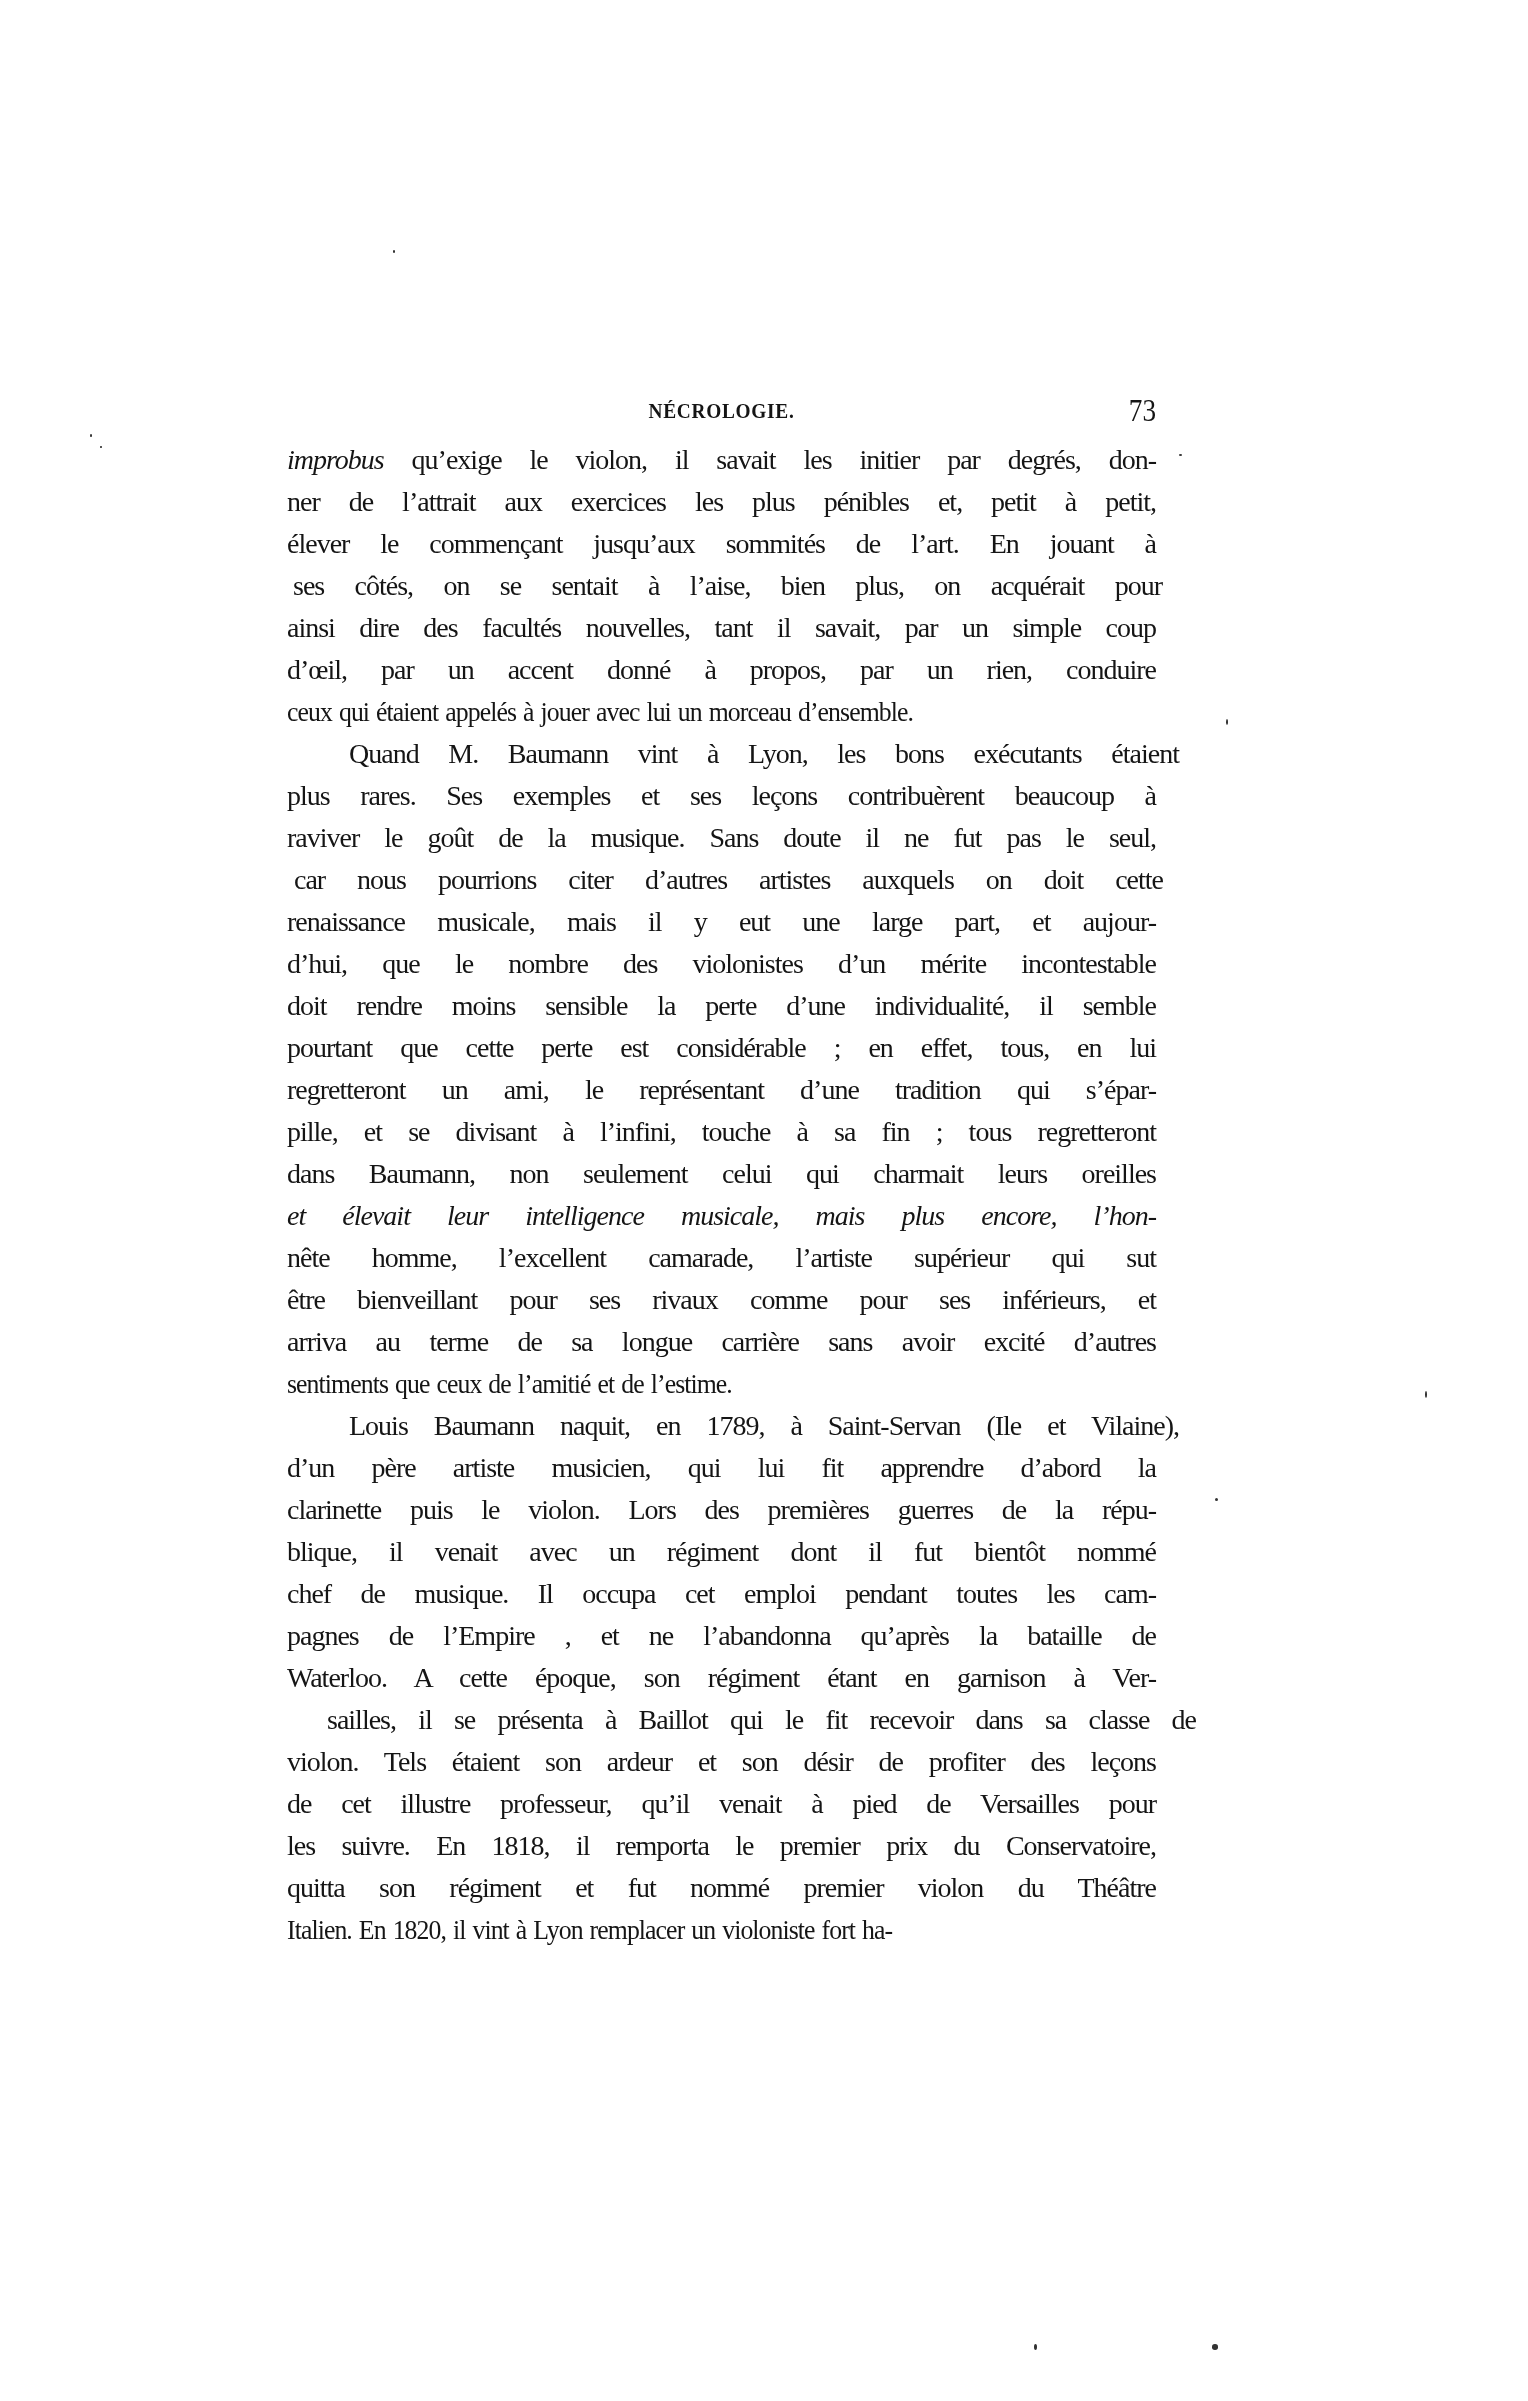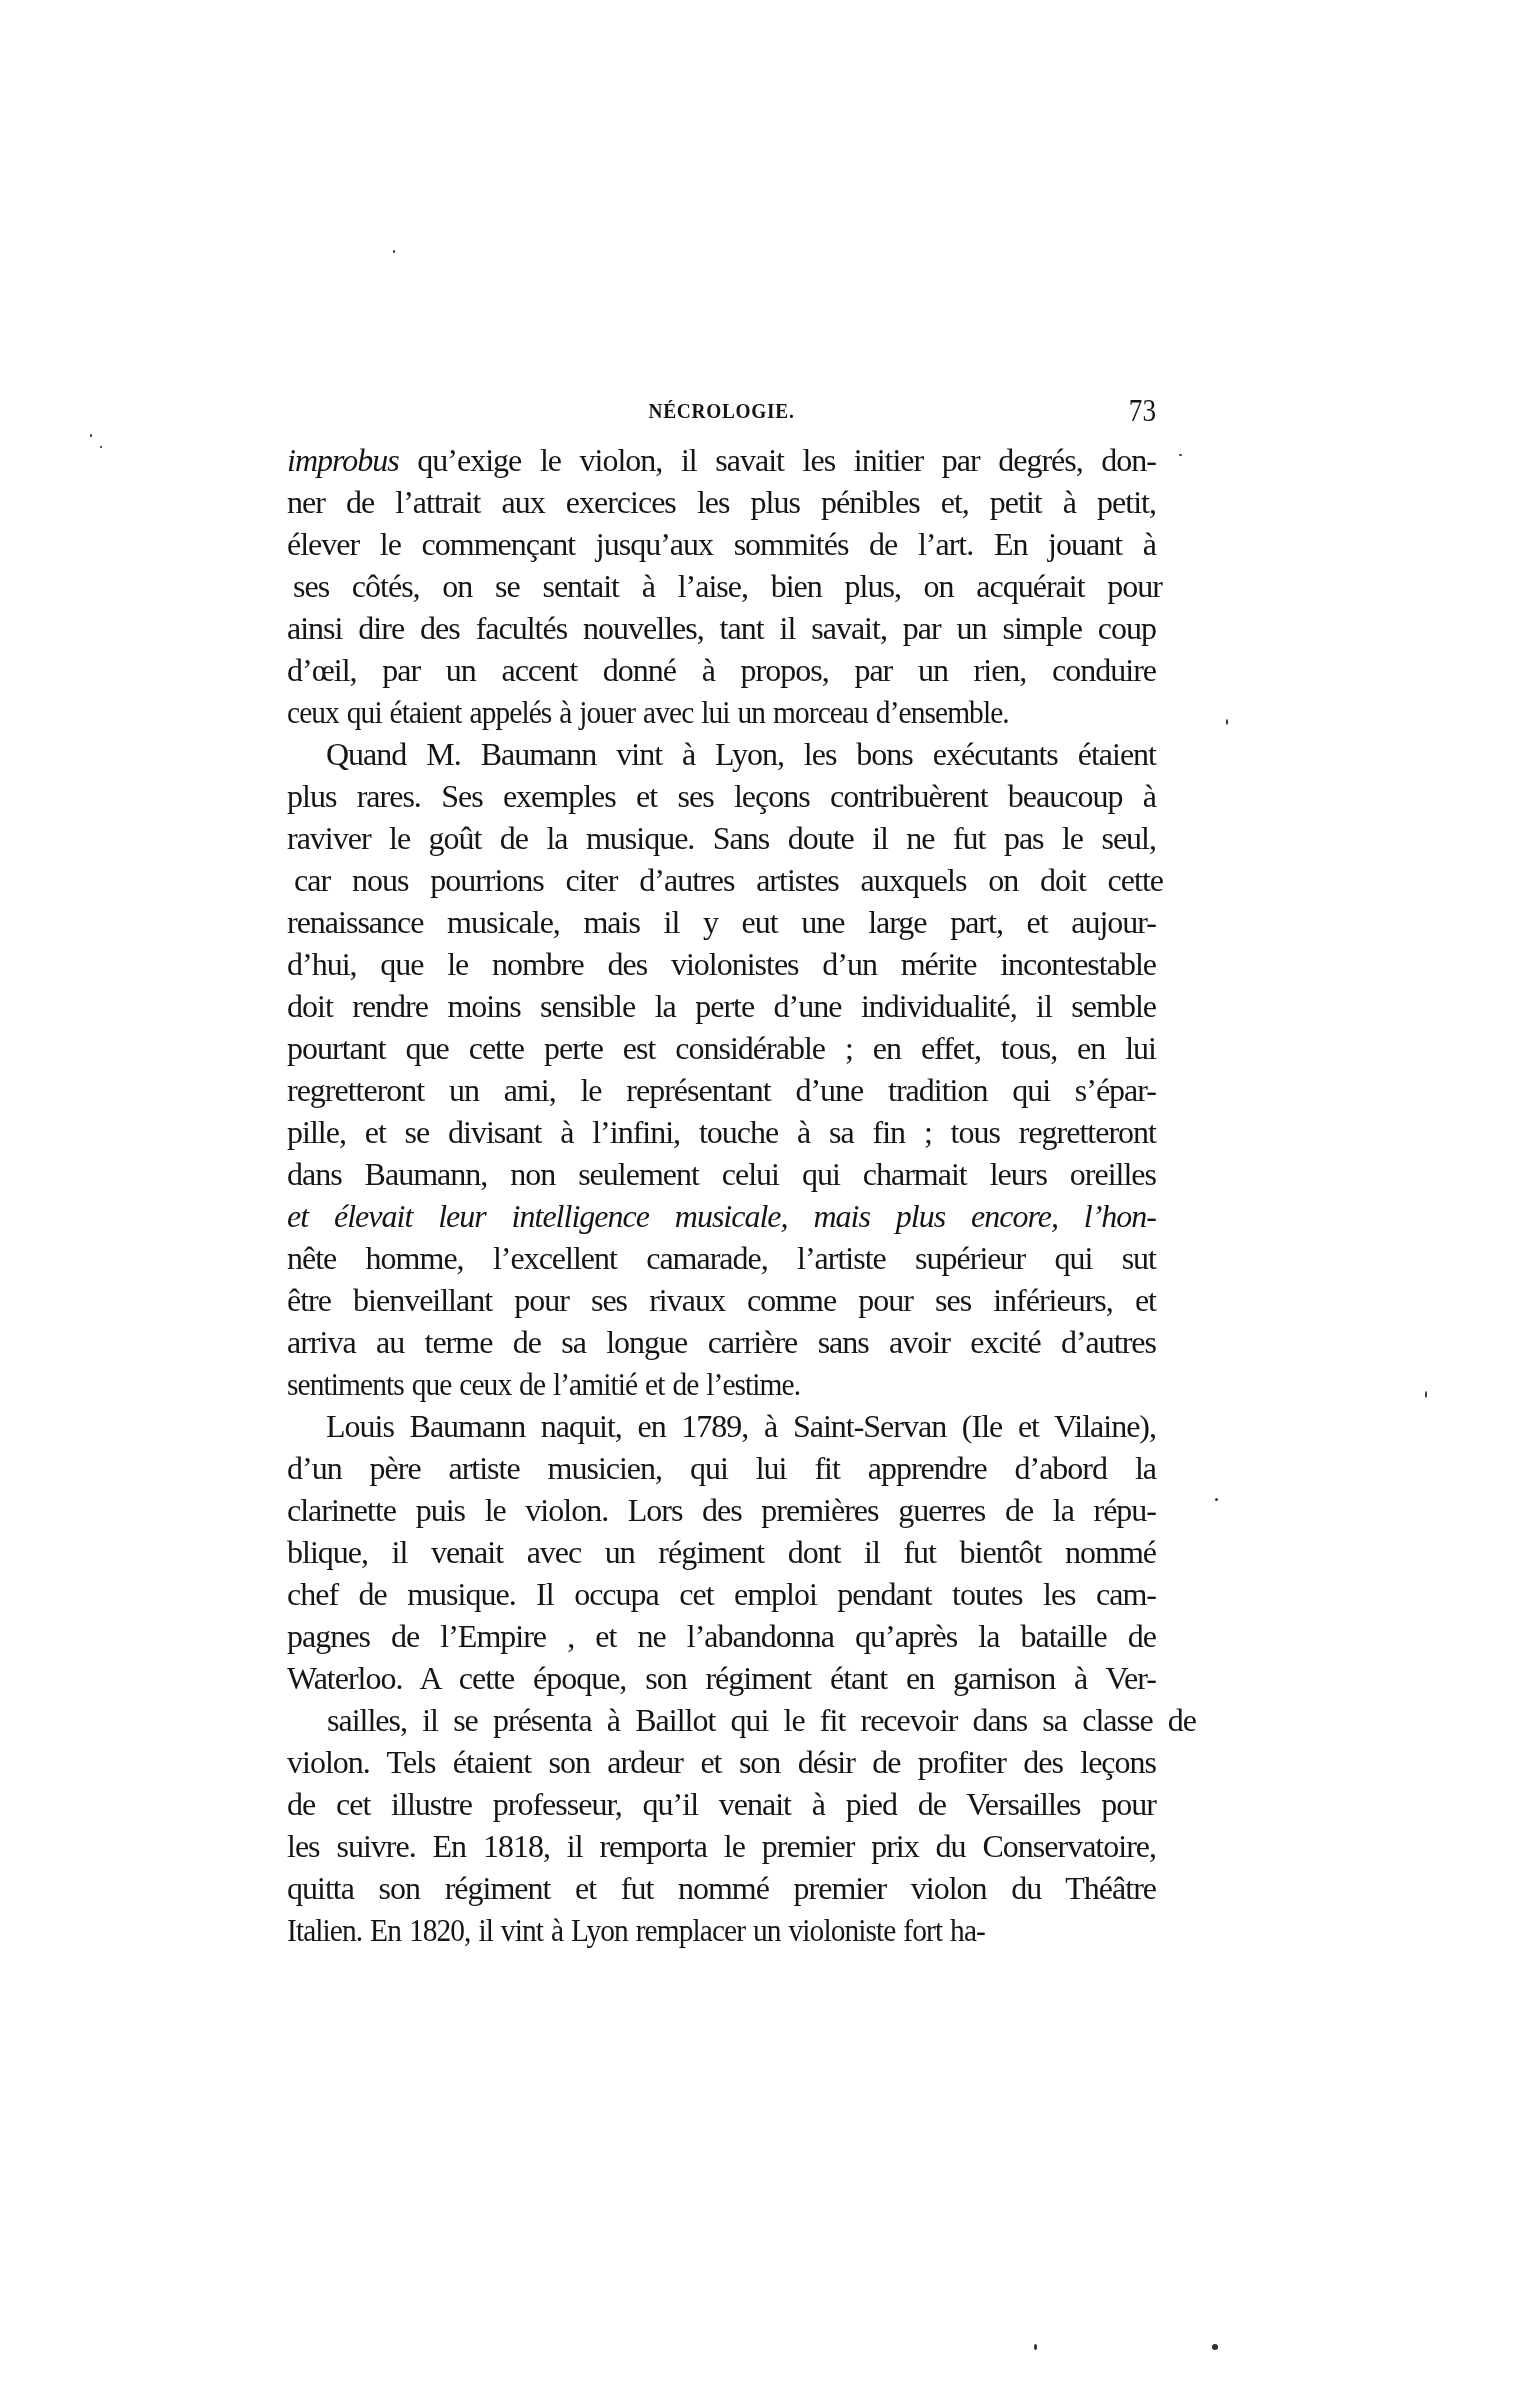--- a/index.html
+++ b/index.html
@@ -51,21 +51,21 @@
     .body-text {
       position: absolute;
       top: 439px;
       left: 287px;
       width: 869px;
     }
     .line {
       display: block;
       height: 42px;
       line-height: 42px;
-      font-size: 32px;
+      font-size: 28px;
       white-space: nowrap;
       text-align: justify;
       text-align-last: justify;
       transform-origin: left center;
     }
     .line.last {
       text-align-last: left;
     }
     .line.indent {
       padding-left: 39px;
@@ -77,20 +77,21 @@
       text-align-last: justify;
       letter-spacing: -1px;
       word-spacing: 1.6px;
     }
     .line.last .inner {
       text-align-last: left;
       width: auto;
     }
     .line.indent .inner {
       width: calc(100% - 0px);
+      margin-left: 23px;
     }
     em.italic {
       font-style: italic;
     }
     .speck {
       position: absolute;
       background: #333;
       border-radius: 50%;
     }
   </style>

